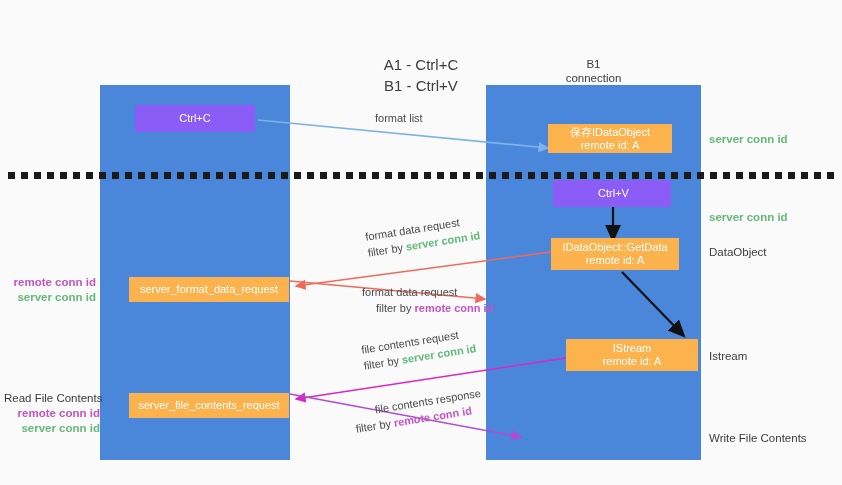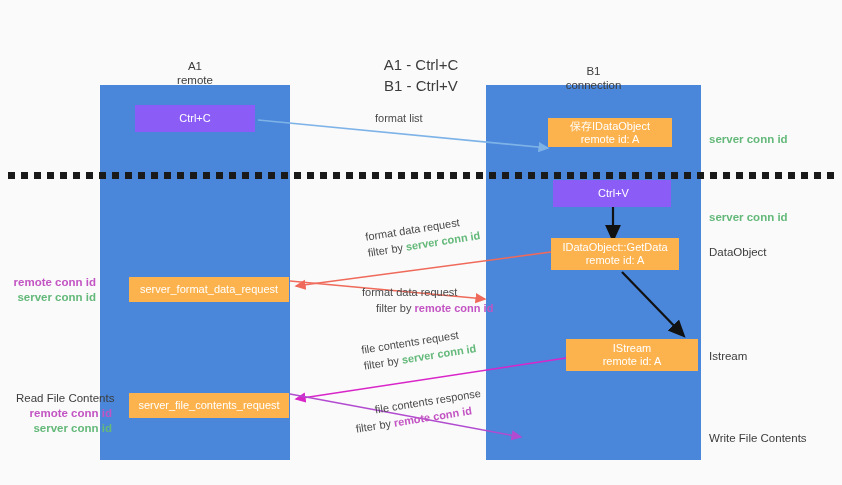--- a/index.html
+++ b/index.html
@@ -79,23 +79,22 @@
 <body>
 
 <div id="stage">
 
   <div class="abs title">A1 - Ctrl+C
 B1 - Ctrl+V</div>
 
   <div class="abs lane" style="left:100px;top:85px;width:190px;height:375px;"></div>
   <div class="abs lane" style="left:486px;top:85px;width:215px;height:375px;"></div>
 
-  <div class="abs colhead" style="left:100px;top:59px;width:190px;"><span>A1</span><br><span>remote</span></div>
 
-  <div class="abs colhead" style="left:486px;top:64px;width:215px;"><span>B1</span><br><span>connection</span></div>
+  <div class="abs colhead" style="left:486px;top:57px;width:215px;"><span>B1</span><br><span>connection</span></div>
 
   <svg class="overlay">
     <defs>
       <marker id="ah-blue" markerWidth="7" markerHeight="7" refX="6" refY="3.2" orient="auto">
         <path d="M0,0 L7,3.2 L0,6.4 z" fill="#7eb3e8"></path>
       </marker>
       <marker id="ah-red" markerWidth="7" markerHeight="7" refX="6" refY="3.2" orient="auto">
         <path d="M0,0 L7,3.2 L0,6.4 z" fill="#ef6a5a"></path>
       </marker>
       <marker id="ah-magenta" markerWidth="7" markerHeight="7" refX="6" refY="3.2" orient="auto">
@@ -119,21 +118,21 @@
 
     <line x1="290" y1="281" x2="485" y2="299" stroke="#ef6a5a" stroke-width="1.6" marker-end="url(#ah-red)"></line>
 
     <line x1="566" y1="358" x2="296" y2="399" stroke="#d926c9" stroke-width="1.6" marker-end="url(#ah-magenta)"></line>
 
     <line x1="290" y1="394" x2="521" y2="437" stroke="#b24bd0" stroke-width="1.6" marker-end="url(#ah-purple)"></line>
   </svg>
 
   <div class="abs box green" style="left:135px;top:105px;width:120px;height:27px;">Ctrl+C</div>
 
-  <div class="abs box orange" style="left:548px;top:118px;width:124px;height:29px;">保存IDataObject
+  <div class="abs box orange" style="left:548px;top:124px;width:124px;height:29px;">保存IDataObject
 remote id: A</div>
 
   <div class="abs box green" style="left:553px;top:180px;width:118px;height:27px;padding-left:7px;">Ctrl+V</div>
 
   <div class="abs box orange" style="left:551px;top:238px;width:128px;height:32px;">IDataObject::GetData
 remote id: A</div>
 
   <div class="abs box orange" style="left:129px;top:277px;width:160px;height:25px;">server_format_data_request</div>
 
 
@@ -153,21 +152,21 @@
 
   <div class="abs ann dark" style="left:709px;top:349px;">Istream</div>
 
   <div class="abs ann dark" style="left:709px;top:431px;">Write File Contents</div>
 
   <div class="abs lann" style="left:0;top:275px;width:96px;">
     <div class="p">remote conn id</div>
     <div class="g">server conn id</div>
   </div>
 
-  <div class="abs lann" style="left:16px;top:391px;width:96px;">
+  <div class="abs lann" style="left:4px;top:391px;width:96px;">
     <div class="d">Read File Contents</div>
     <div class="p">remote conn id</div>
     <div class="g">server conn id</div>
   </div>
 
   <div class="abs elabel" style="left:375px;top:110px;">format list</div>
 
   <div class="abs elabel rot-7" style="left:364px;top:229px;">
     <div>format data request</div>
     <div><span>filter by </span><span class="g">server conn id</span></div>

